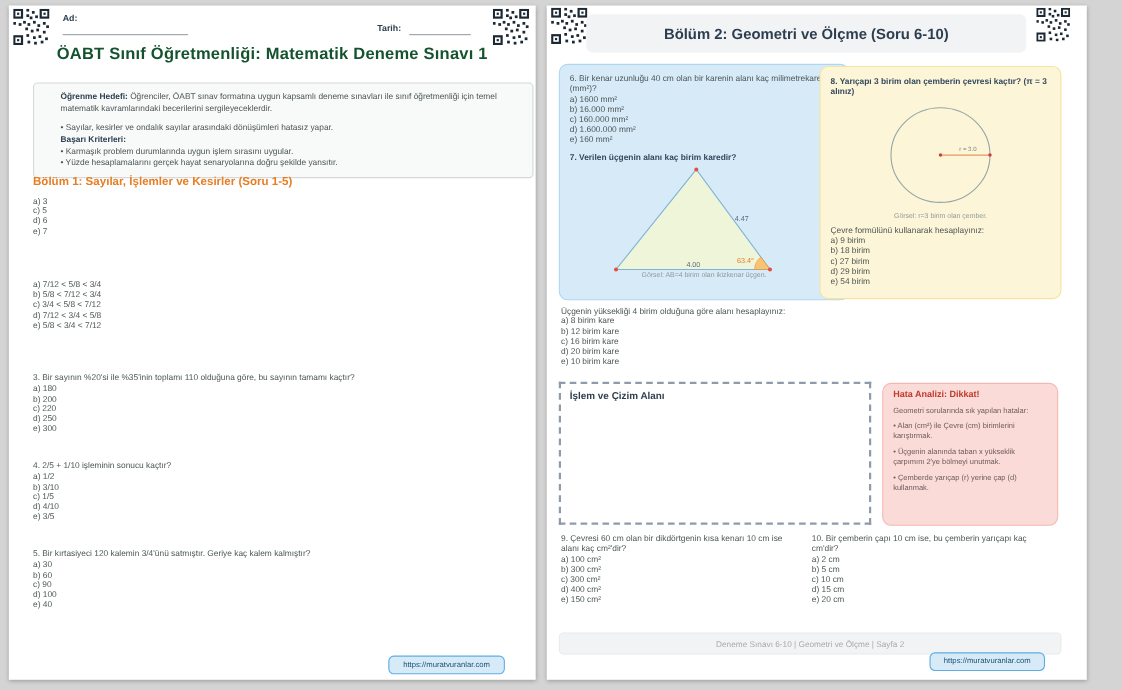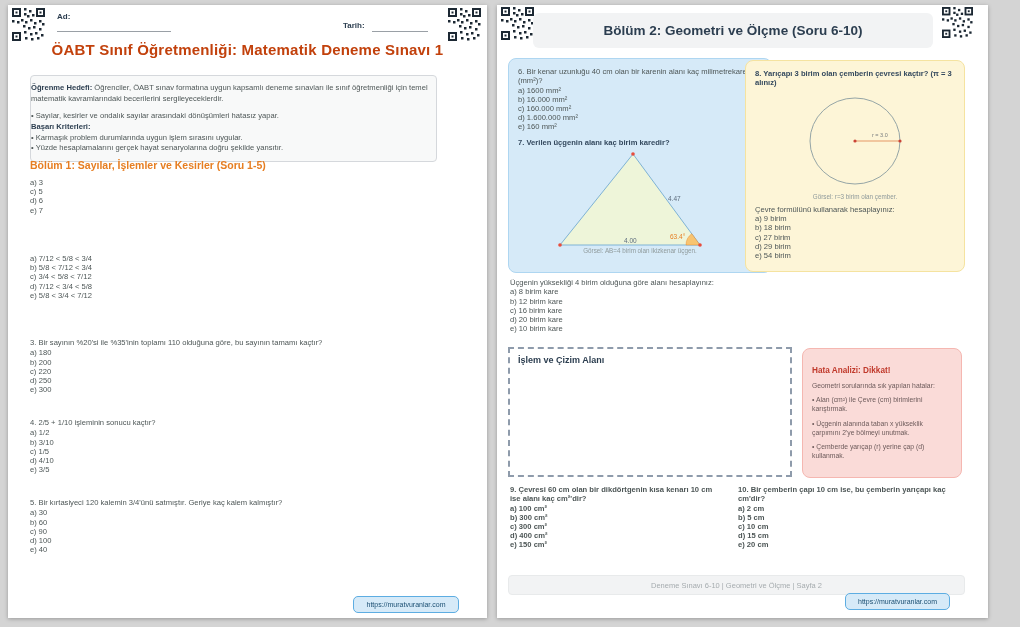--- a/index.html
+++ b/index.html
@@ -12,24 +12,24 @@
   .page{position:absolute;top:5px;height:613px;background:#ffffff;box-shadow:0 1px 4px rgba(0,0,0,.28);}
   .page-left{left:8px;width:479px;}
   .page-right{left:497px;width:491px;}
 
   .qr{position:absolute;width:33px;height:33px;}
 
   
   .field-label{position:absolute;font-size:8px;font-weight:bold;color:#2c3e50;}
   .field-line{position:absolute;border-bottom:1px solid #9aa0a6;height:0;}
   .l-title{position:absolute;top:36px;left:0;width:100%;text-align:center;
-    font-size:15px;font-weight:bold;color:#c2410c;letter-spacing:.2px;}
+    font-size:15px;font-weight:bold;color:#14532d;letter-spacing:.2px;}
   .info-box{position:absolute;left:22px;top:70px;width:405px;
     background:#f8f9f9;border:1px solid #d5d8dc;border-radius:4px;
-    padding:7px 0;font-size:7.6px;line-height:1.4;color:#4d5656;}
+    padding:7px 24px;font-size:7.6px;line-height:1.4;color:#4d5656;}
   .info-box b{color:#2c3e50;}
   .info-gap{height:7px;}
   .sec-head{position:absolute;left:22px;top:154px;font-size:10.5px;font-weight:bold;color:#e67e22;}
   .q{position:absolute;left:22px;width:430px;font-size:7.6px;line-height:9.4px;}
   .q .stem{margin-bottom:1px;}
   .opt{line-height:9.2px;}
 
   .url-badge{position:absolute;background:#d6eaf8;border:1px solid #5dade2;border-radius:5px;
     font-size:7px;color:#1b4f72;display:flex;align-items:center;justify-content:center;}
   .badge-l{left:345px;top:591px;width:104px;height:15px;}
@@ -44,25 +44,25 @@
   .box-yellow{left:248px;top:55px;width:220px;height:212px;background:#fdf5d7;border:1px solid #f5e3a0;padding:8px 9px;}
   .box-head{font-weight:bold;color:#34495e;}
   .fig{display:block;margin:2px auto 0 auto;}
   .fig-caption{text-align:center;font-size:6.3px;color:#8f9a9b;margin-top:-7px;}
   .fig-caption-c{text-align:center;font-size:6.3px;color:#8f9a9b;margin-top:0;}
   .followup{position:absolute;left:13px;top:273px;width:218px;font-size:7.6px;line-height:9.3px;}
   .work-area{position:absolute;left:11px;top:342px;width:284px;height:130px;
     border:2px dashed #8e9bab;box-sizing:border-box;padding:6px 8px;}
   .work-label{font-size:9px;font-weight:bold;color:#2c3e50;}
   .error-box{position:absolute;left:305px;top:343px;width:160px;height:130px;background:#fadbd8;
-    border:1px solid #f5b7b1;border-radius:8px;box-sizing:border-box;padding:16px 9px;
+    border:1px solid #f5b7b1;border-radius:8px;box-sizing:border-box;padding:4px 9px;
     font-size:6.8px;line-height:1.35;color:#6d5b5b;}
   .error-title{font-size:8.2px;font-weight:bold;color:#c0392b;margin-bottom:5px;}
   .error-item{margin-top:5px;}
-  .q-bottom{position:absolute;font-size:7.6px;line-height:9.3px;font-weight:bold;}
+  .q-bottom{position:absolute;font-size:7.6px;line-height:9.3px;}
   .q9{left:13px;top:480px;width:212px;}
   .q10{left:241px;top:480px;width:220px;}
   .r-footer{position:absolute;left:11px;top:570px;width:457px;height:20px;background:#f2f3f4;
     border:1px solid #e8eaeb;border-radius:4px;display:flex;align-items:center;justify-content:center;
     font-size:7.5px;color:#a6acaf;box-sizing:border-box;}
 </style>
 </head>
 <body>
 
 <svg width="0" height="0" style="position:absolute" aria-hidden="true">

